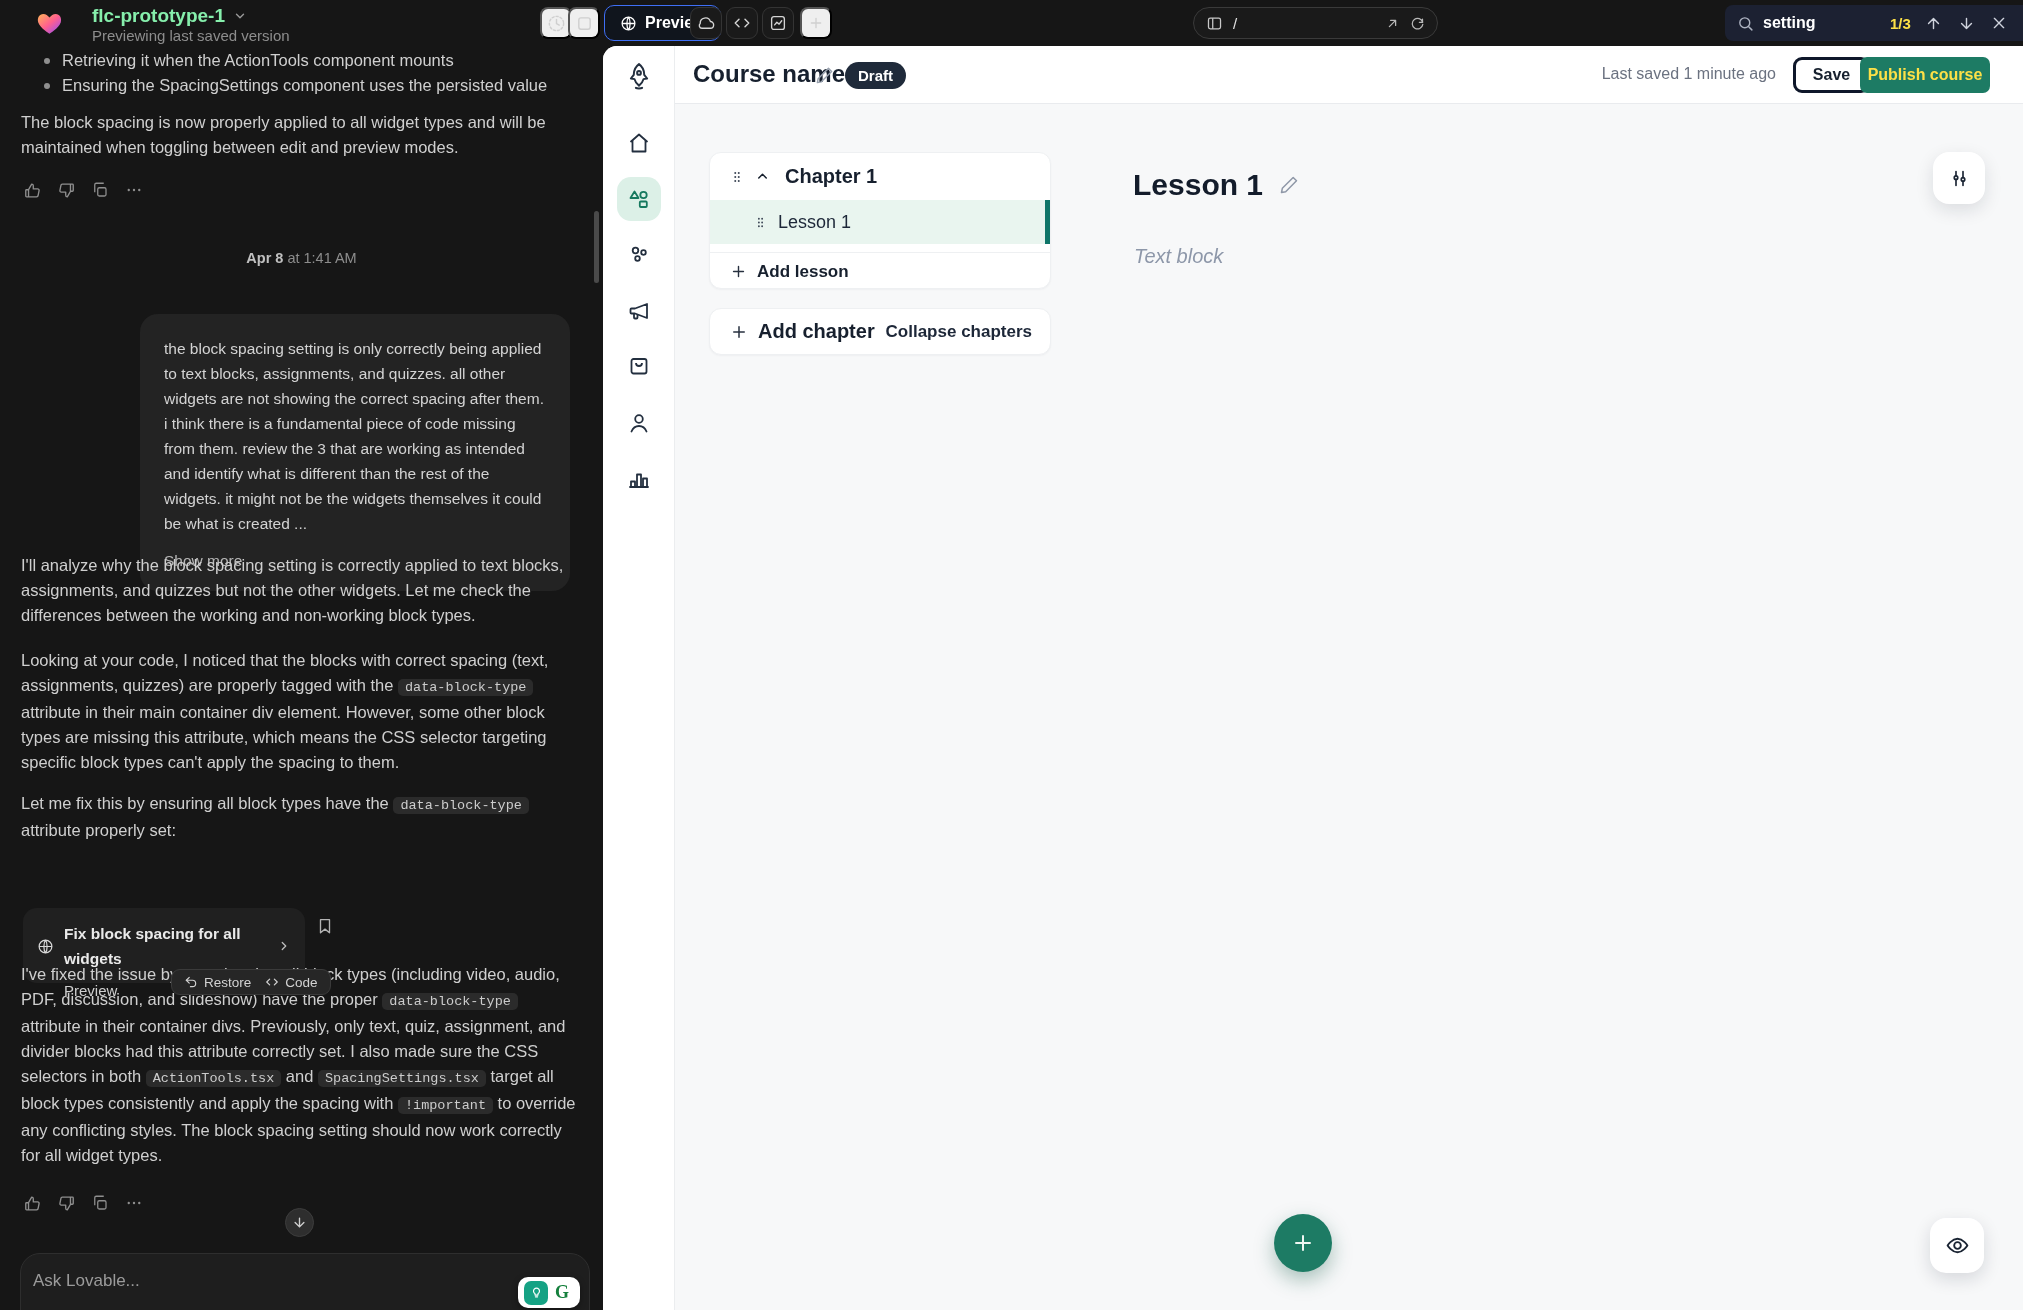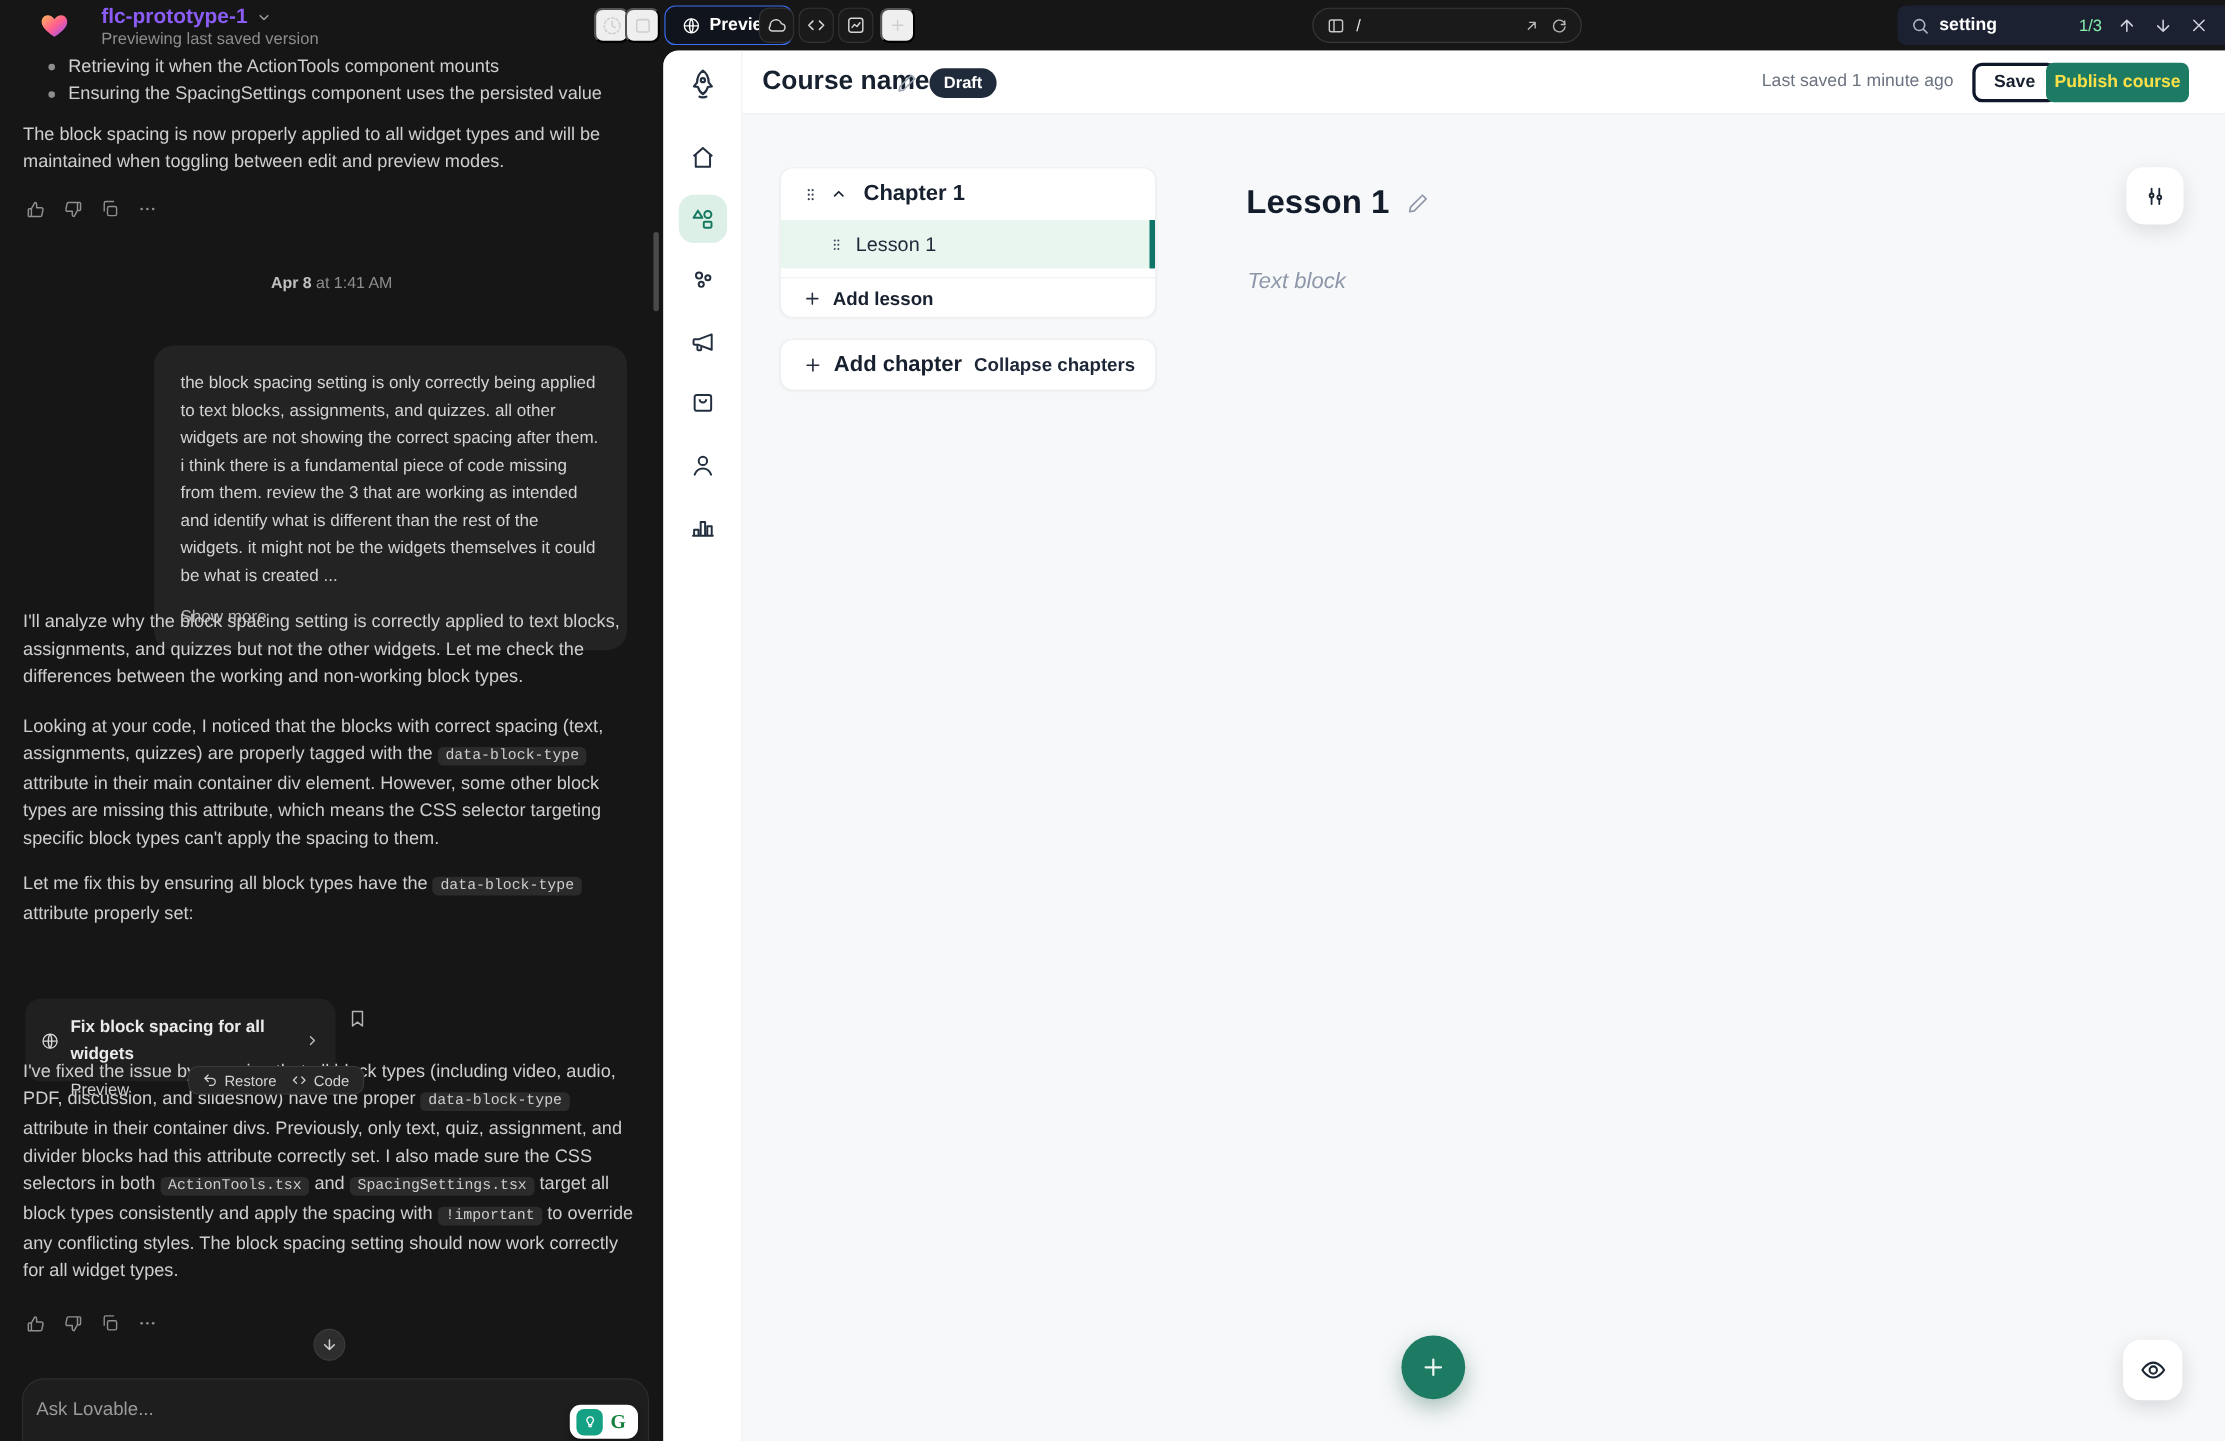--- a/index.html
+++ b/index.html
@@ -3,30 +3,30 @@
 <meta charset="utf-8">
 <style>
   * { margin:0; padding:0; box-sizing:border-box; }
   html,body { width:2023px; height:1310px; background:#0e0e0e; font-family:"Liberation Sans", sans-serif; }
   .stage { position:relative; width:2023px; height:1310px; overflow:hidden; background:#161616; }
   .abs { position:absolute; }
   svg { display:block; }
 
   
   .topbar { position:absolute; left:0; top:0; width:2023px; height:46px; background:#161616; }
-  .proj-title { position:absolute; left:92px; top:5px; font-size:19px; font-weight:700; color:#8b5cf6; display:flex; align-items:center; gap:8px; }
+  .proj-title { position:absolute; left:92px; top:5px; font-size:19px; font-weight:700; color:#86efac; display:flex; align-items:center; gap:8px; }
   .proj-sub { position:absolute; left:92px; top:27px; font-size:15px; color:#8d8d8d; }
   .tb-iconbtn { position:absolute; width:32px; height:32px; top:7px; display:flex; align-items:center; justify-content:center; color:#cfcfcf; border-radius:8px; }
   .tb-sqbtn { position:absolute; width:32px; height:32px; top:7px; display:flex; align-items:center; justify-content:center; color:#d4d4d4; border:1px solid #343434; border-radius:9px; background:#1a1a1a; }
   .preview-btn { position:absolute; left:604px; top:5px; height:36px; padding:0 15px; display:flex; align-items:center; gap:8px; border:1.5px solid #3f6ff5; border-radius:10px; background:#10151d; color:#ffffff; font-size:16px; font-weight:600; }
   .url-pill { position:absolute; left:1193px; top:7px; width:245px; height:32px; border:1px solid #3a3a3a; border-radius:16px; background:#1a1a1a; display:flex; align-items:center; color:#c9c9c9; padding:0 12px; gap:10px; }
   .url-path { flex:1; font-size:15px; color:#e3e3e3; }
   .searchbar { position:absolute; left:1725px; top:5px; width:298px; height:36px; background:#1c2132; border-radius:8px 0 0 8px; display:flex; align-items:center; padding:0 12px; gap:9px; }
   .search-input { background:transparent; border:none; outline:none; color:#ffffff; font-size:16px; font-weight:600; width:118px; font-family:"Liberation Sans",sans-serif; }
-  .search-count { font-size:15px; color:#86efac; margin-right:2px; }
+  .search-count { font-size:15px; color:#fde047; margin-right:2px;font-weight:bold; }
   .search-navbtn { width:26px; height:26px; display:flex; align-items:center; justify-content:center; color:#cfd3dd; }
 
   
   .chat { position:absolute; left:0; top:46px; width:603px; height:1264px; background:#161616; color:#cfcfcf; font-size:16.5px; line-height:25px; }
   .bullet-row { position:absolute; left:44px; width:520px; display:flex; gap:12px; }
   .bullet-dot { width:6px; height:6px; border-radius:50%; background:#8f8f8f; margin-top:10px; flex:none; }
   .chat-p { position:absolute; left:21px; width:556px; }
   .msg-actions { position:absolute; left:22px; display:flex; gap:14px; color:#8f8f8f; }
   .msg-actions .act { width:20px; height:20px; display:flex; align-items:center; justify-content:center; }
   .timestamp { position:absolute; left:0; width:603px; text-align:center; font-size:14.5px; color:#8d8d8d; }

